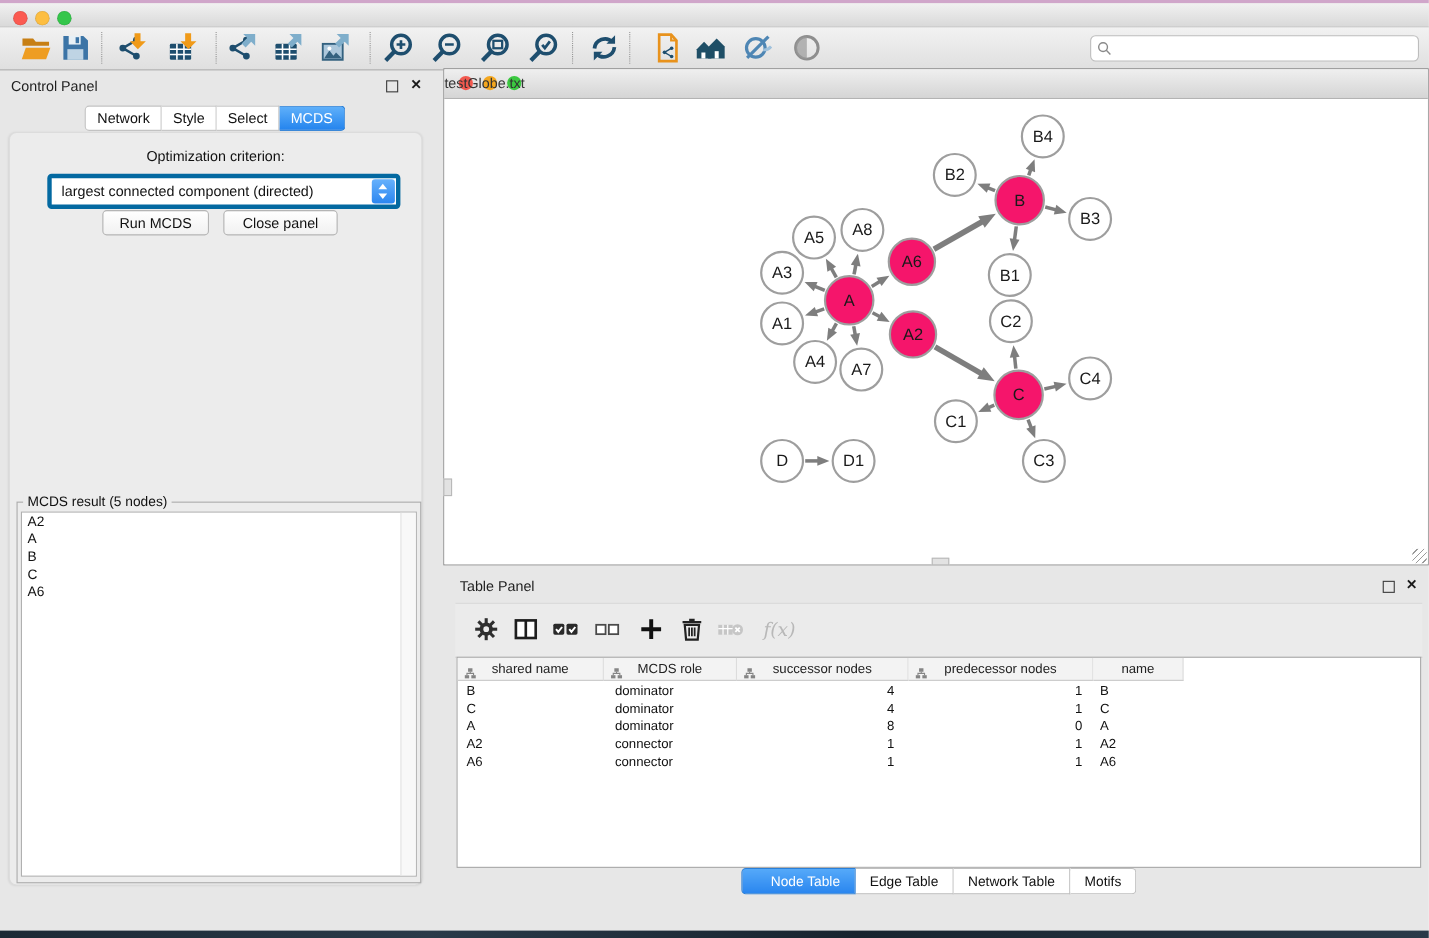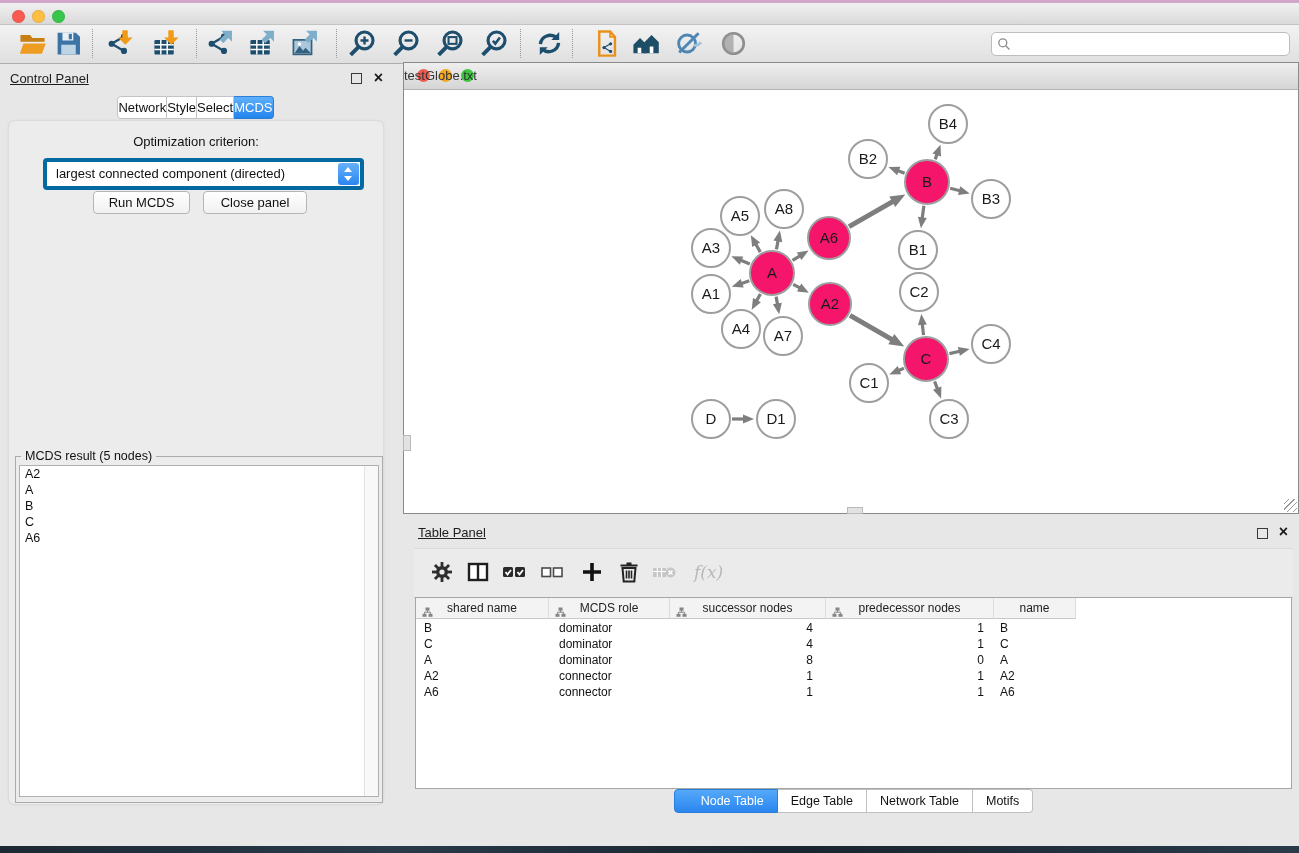--- a/index.html
+++ b/index.html
@@ -15,25 +15,25 @@
   
   .toolbar{position:absolute;left:0;top:25px;width:1299px;height:38px;background:linear-gradient(#F2F2F2,#DFDFDF);border-bottom:1px solid #ADADAD;}
   .tb-icon{position:absolute;top:3px;width:32px;height:32px;border:none;background:transparent;padding:1px;cursor:default;}
   .tb-icon svg{width:29px;height:29px;}
   .tb-sep{position:absolute;top:4px;height:29px;width:0;border-left:1px dotted #979797;}
   .search-field{position:absolute;right:9px;top:7px;width:297px;height:22px;background:#fff;border:1px solid #BDBDBD;border-radius:5px;}
   .search-field svg{position:absolute;left:4px;top:3px;width:16px;height:16px;}
   .search-field input{position:absolute;left:24px;top:1px;width:264px;height:18px;border:none;outline:none;font-size:12px;background:transparent;}
   
   .cpanel{position:absolute;left:0;top:63px;width:391px;height:752px;}
-  .panel-title{position:absolute;left:10px;top:8px;font-size:13px;color:#1E1E1E;text-decoration:underline;}
+  .panel-title{position:absolute;left:10px;top:8px;font-size:13px;color:#1E1E1E;}
   .float-ico{position:absolute;width:9px;height:9px;border:1.5px solid #3A3A3A;background:transparent;}
   .close-ico{position:absolute;font-size:16px;font-weight:bold;color:#1A1A1A;line-height:12px;}
   .ctabs{position:absolute;left:0;right:0;top:33px;height:21px;display:flex;justify-content:center;}
-  .ctab{height:21px;line-height:21px;padding:0 0;font-size:13px;background:#fff;border:1px solid #C3C3C3;border-left:none;color:#111;}
+  .ctab{height:21px;line-height:21px;padding:0 10px;font-size:13px;background:#fff;border:1px solid #C3C3C3;border-left:none;color:#111;}
   .ctab:first-child{border-left:1px solid #C3C3C3;border-radius:4px 0 0 4px;}
   .ctab:last-child{border-radius:0 4px 4px 0;}
   .ctab.active{background:linear-gradient(#5FB0FA,#2484EE);color:#fff;border-color:#2A7FD8;}
   .ccard{position:absolute;left:8px;top:57px;width:374px;height:683px;background:#ECECEC;border:1px solid #DCDCDC;border-radius:7px;box-shadow:0 0 2px rgba(0,0,0,.08);}
   .opt-label{position:absolute;left:0;right:0;top:13px;text-align:center;font-size:13px;color:#111;}
   .combo{position:absolute;left:34px;top:37px;width:313px;height:24px;background:#fff;border:4px solid #0369a1;border-radius:4px;}
   .combo .val{position:absolute;left:9px;top:4px;font-size:13px;color:#111;white-space:nowrap;}
   .combo .cap{position:absolute;right:1px;top:1px;width:21px;height:22px;border-radius:3px;background:linear-gradient(#66B1FC,#2B86F0);}
   .combo .cap .up{position:absolute;left:6px;top:4px;width:0;height:0;border-left:4.5px solid transparent;border-right:4.5px solid transparent;border-bottom:5px solid #fff;}
   .combo .cap .dn{position:absolute;left:6px;bottom:4px;width:0;height:0;border-left:4.5px solid transparent;border-right:4.5px solid transparent;border-top:5px solid #fff;}

